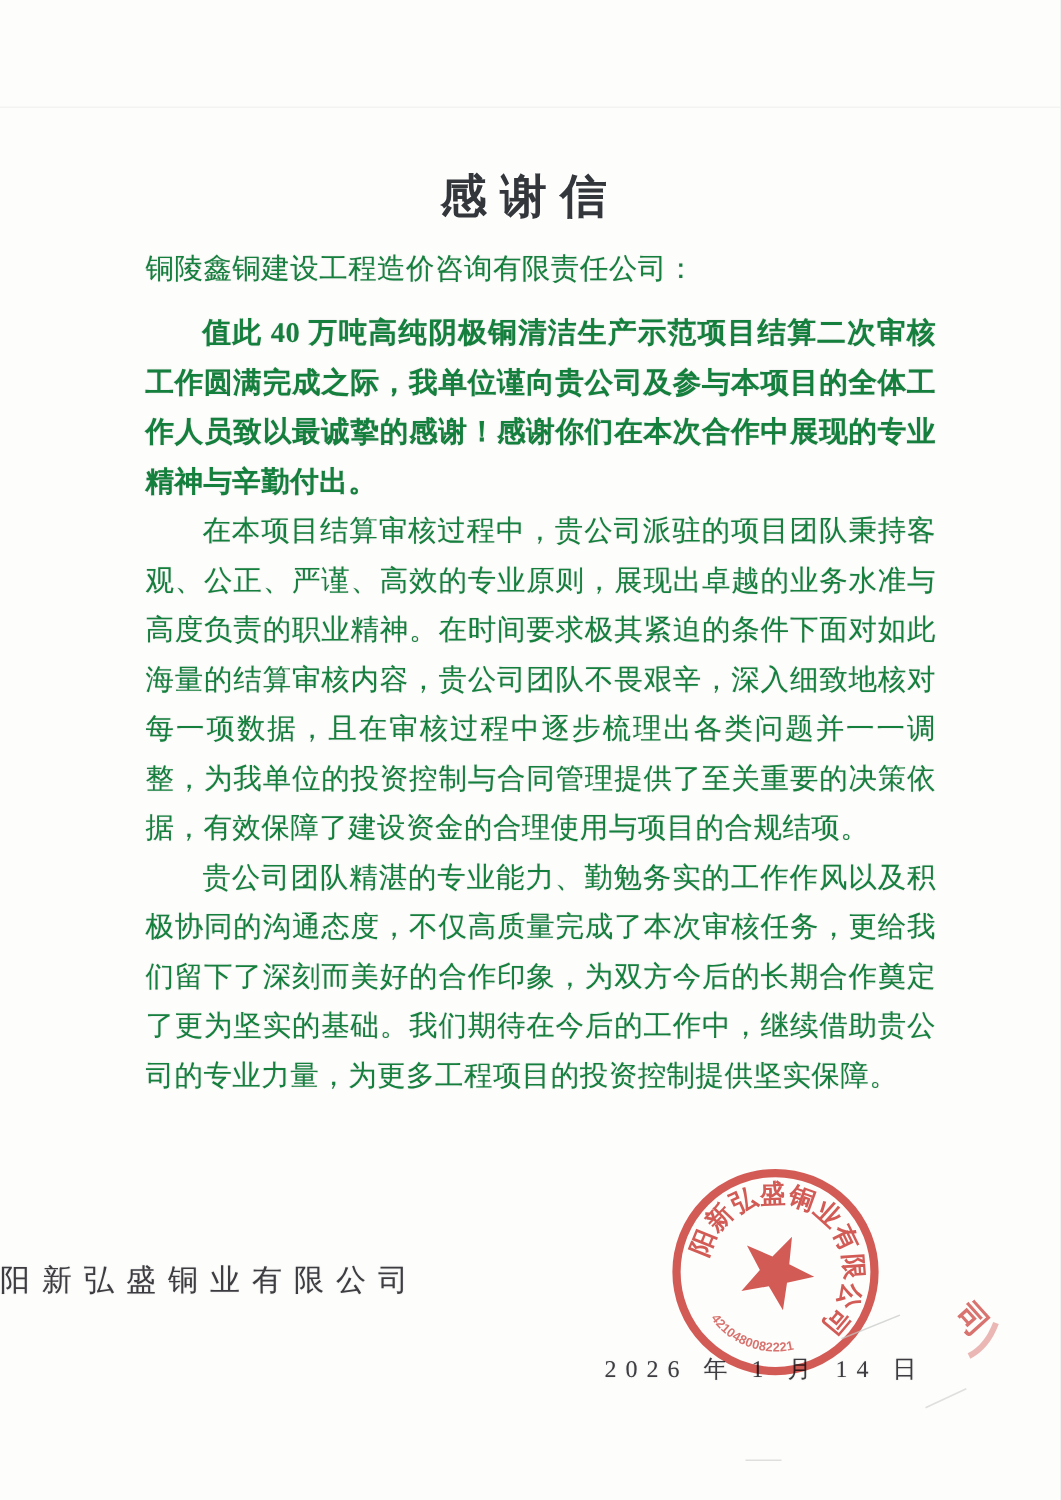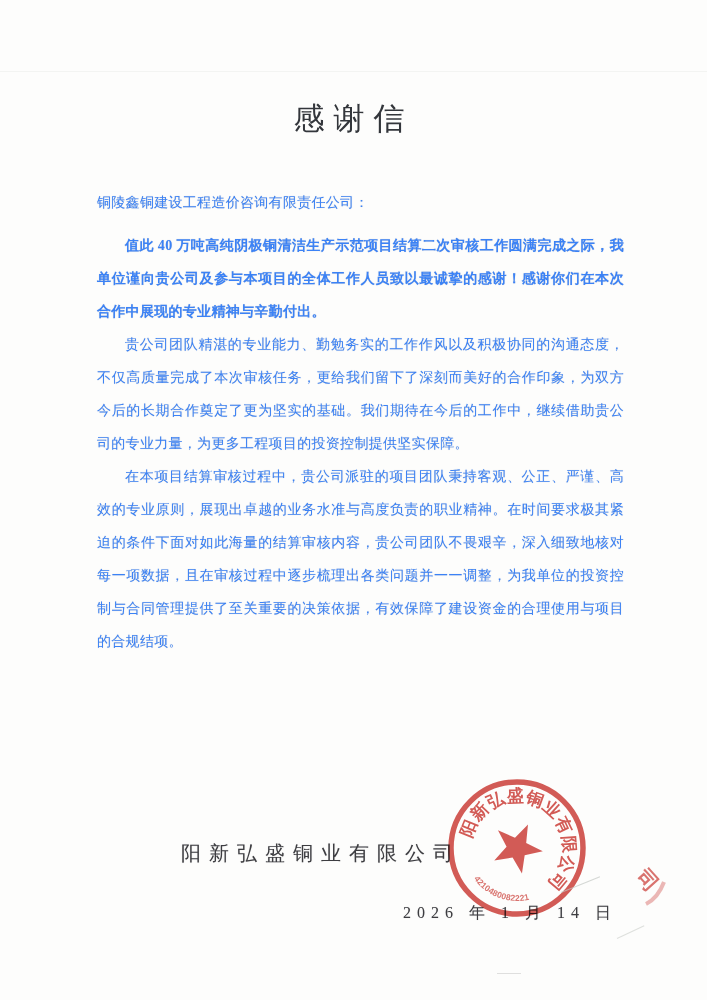--- a/index.html
+++ b/index.html
@@ -13,46 +13,46 @@
     color:#46464a;
   }
   .scan-line-top{
     position:absolute;left:0;top:71px;width:707px;height:1px;
     background:#f3f4f2;
   }
   .title{
     position:absolute;top:98px;left:0;right:0;
     text-align:center;
     font-family:"Liberation Sans","DejaVu Sans",sans-serif;
-    font-weight:normal;
+    font-weight:bold;
     font-size:31px;
     letter-spacing:9px;
     color:#33363b;
-    margin:0;
+    margin:12px;
   }
   .letter-body{
     position:absolute;
-    top:186px;left:97px;width:527px;
-    font-size:14px;
+    top:163px;left:97px;width:527px;
+    font-size:19px;
     line-height:33px;
     letter-spacing:0.3px;
     text-align:justify;
-    color:#3b82f6;
+    color:#15803d;
     text-shadow:0 0 1px rgba(80,80,85,0.25);
   }
   .salutation{margin:0;}
   .letter-body p.para{
     margin:0;
     text-indent:2em;
     text-align:justify;
   }
   .letter-body p.para:first-of-type{margin-top:10px;font-weight:bold;}
   .sig-company{
     position:absolute;top:840px;left:0;right:0;
-    text-align:center;
+    text-align:left;
     padding-right:65px;
     font-size:20px;
     letter-spacing:8px;
     color:#3d3d41;
     text-shadow:0 0 1px rgba(80,80,85,0.25);
   }
   .sig-date{
     position:absolute;top:872px;left:0;right:0;
     text-align:right;
     padding-right:90px;
@@ -90,22 +90,22 @@
 <div class="page">
 
   <div class="scan-line-top artifact"></div>
 
   <h1 class="title">感谢信</h1>
 
   <div class="letter-body">
     <p class="salutation">铜陵鑫铜建设工程造价咨询有限责任公司：</p>
     <div id="paragraphs">
         <p class="para">值此 40 万吨高纯阴极铜清洁生产示范项目结算二次审核工作圆满完成之际，我单位谨向贵公司及参与本项目的全体工作人员致以最诚挚的感谢！感谢你们在本次合作中展现的专业精神与辛勤付出。</p>
+        <p class="para">在本项目结算审核过程中，贵公司派驻的项目团队秉持客观、公正、严谨、高效的专业原则，展现出卓越的业务水准与高度负责的职业精神。在时间要求极其紧迫的条件下面对如此海量的结算审核内容，贵公司团队不畏艰辛，深入细致地核对每一项数据，且在审核过程中逐步梳理出各类问题并一一调整，为我单位的投资控制与合同管理提供了至关重要的决策依据，有效保障了建设资金的合理使用与项目的合规结项。</p>
         <p class="para">贵公司团队精湛的专业能力、勤勉务实的工作作风以及积极协同的沟通态度，不仅高质量完成了本次审核任务，更给我们留下了深刻而美好的合作印象，为双方今后的长期合作奠定了更为坚实的基础。我们期待在今后的工作中，继续借助贵公司的专业力量，为更多工程项目的投资控制提供坚实保障。</p>
-        <p class="para">在本项目结算审核过程中，贵公司派驻的项目团队秉持客观、公正、严谨、高效的专业原则，展现出卓越的业务水准与高度负责的职业精神。在时间要求极其紧迫的条件下面对如此海量的结算审核内容，贵公司团队不畏艰辛，深入细致地核对每一项数据，且在审核过程中逐步梳理出各类问题并一一调整，为我单位的投资控制与合同管理提供了至关重要的决策依据，有效保障了建设资金的合理使用与项目的合规结项。</p>
       </div>
   </div>
 
   <div class="sig-company">阳新弘盛铜业有限公司</div>
   <div class="sig-date">2026 年 1 月 14 日</div>
 
   <svg class="seal" id="company-seal" viewBox="0 0 240 160" xmlns="http://www.w3.org/2000/svg">
     <g id="seal-main" opacity="0.88">
       <circle id="seal-ring" cx="77" cy="78" r="66" fill="none" stroke-width="5.5" stroke="#cf4640"></circle>
       <path id="seal-star" d="M0,-26 L6.17,-8.49 L24.73,-8.03 L9.99,3.24 L15.28,21.03 L0,10.5 L-15.28,21.03 L-9.99,3.24 L-24.73,-8.03 L-6.17,-8.49 Z" transform="translate(77,78) rotate(25)" fill="#cf4640"></path>

